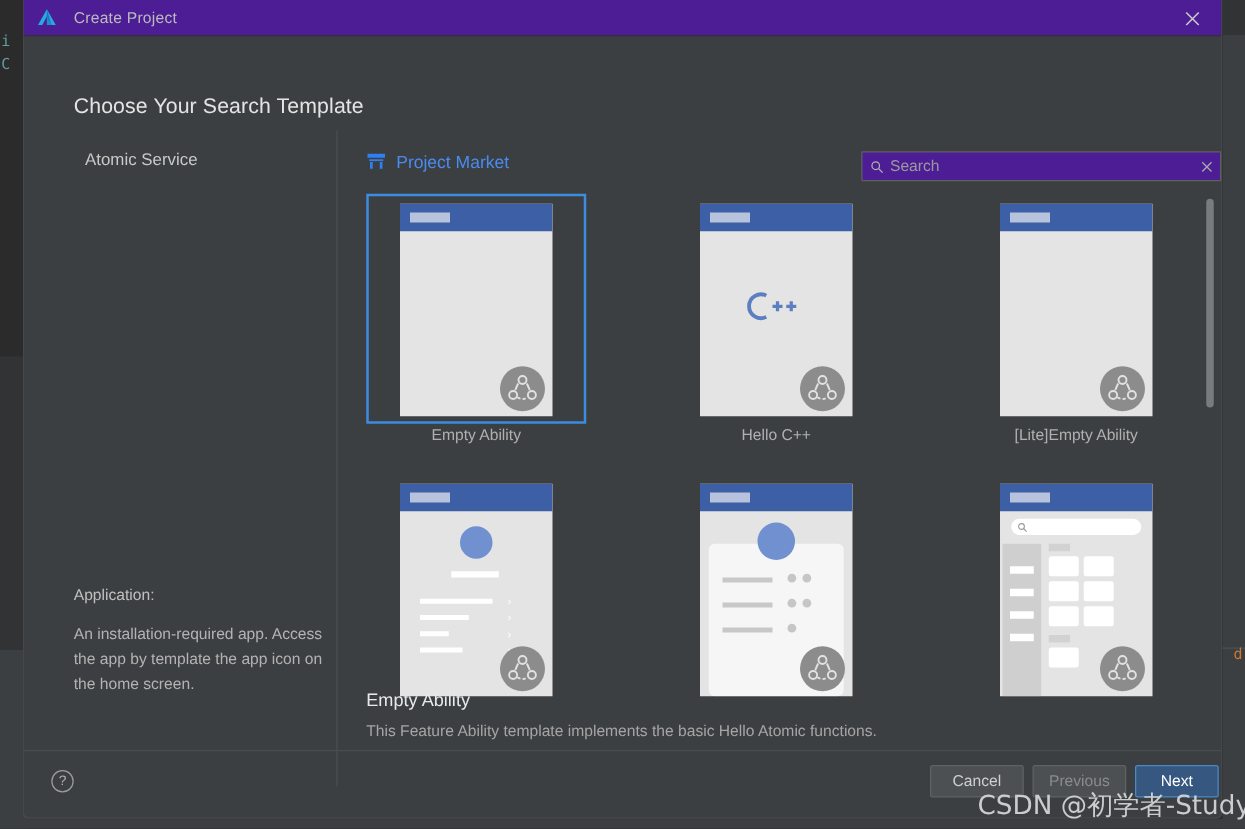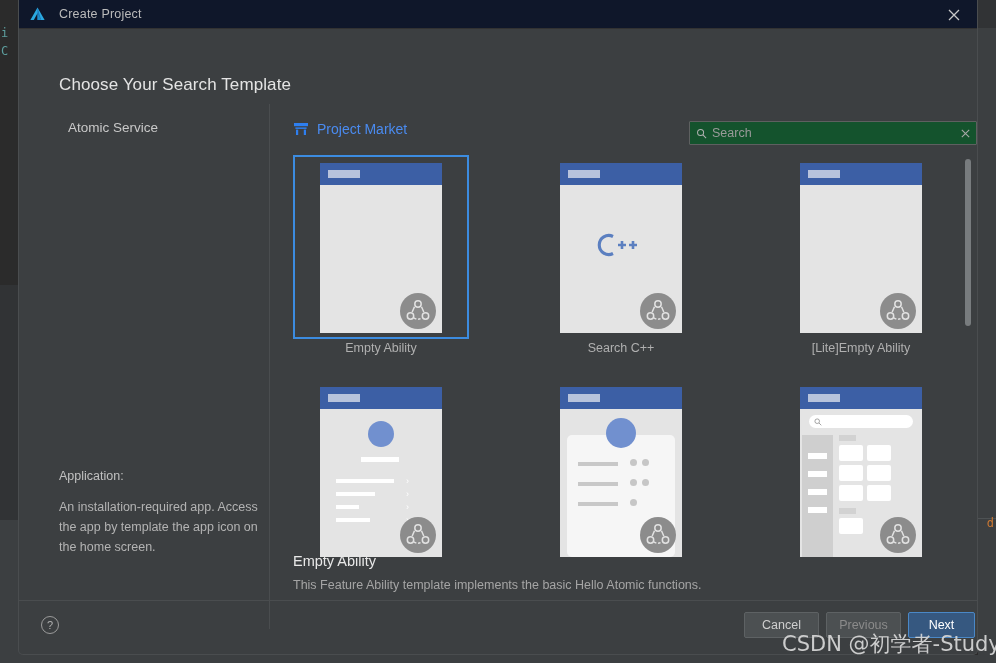--- a/index.html
+++ b/index.html
@@ -36,21 +36,21 @@
     background: #3c3f41;
     border: 1px solid #4a4d4f;
     border-top: none;
     border-radius: 0 0 5px 5px;
     display: flex; flex-direction: column;
   }
 
   
   #titlebar {
     height: 29px; min-height: 29px;
-    background: #0f172a;
+    background: #4c1d95;
     border-bottom: 1px solid #323232;
     display: flex; align-items: center;
     position: relative;
   }
   #app-logo { width: 19px; height: 19px; margin-left: 9px; margin-right: 12px; flex: none; }
   #title-text { font-size: 12.5px; color: #bbbbbb; letter-spacing: .2px; }
   #close-btn {
     position: absolute; right: 0; top: 0; width: 46px; height: 29px;
     display: flex; align-items: center; justify-content: center;
     color: #c8c8c8;
@@ -86,21 +86,21 @@
   #market-row { position: absolute; left: 274px; top: 92px; width: 684px; height: 24px; }
   #market-link {
     display: inline-flex; align-items: center; gap: 8px;
     font-size: 14px; color: #4a8bf0;
   }
   #shop-icon { width: 16px; height: 16px; display: block; }
 
   #search-box {
     position: absolute; right: 0; top: 0;
     width: 288px; height: 24px;
-    background: #14532d; border: 1px solid #5e6060;
+    background: #4c1d95; border: 1px solid #5e6060;
     display: flex; align-items: center; border-radius: 1px;
   }
   #search-box .mag { margin-left: 6px; width: 11px; height: 11px; flex: none; }
   #search-input {
     flex: 1; background: transparent; border: none; outline: none;
     color: #9a9a9a; font-size: 12.5px;
     font-family: "Liberation Sans", sans-serif;
     margin-left: 5px;
   }
   #search-input::placeholder { color: #9a9a9a; }
@@ -319,21 +319,21 @@
                   <circle cx="10.5" cy="23" r="3.2" stroke="#e2e2e2" stroke-width="1.5" fill="none"></circle>
                   <circle cx="25.5" cy="23" r="3.2" stroke="#e2e2e2" stroke-width="1.5" fill="none"></circle>
                   <path d="M14.5 13.8 L12.2 19" stroke="#e2e2e2" stroke-width="1.5" fill="none"></path>
                   <path d="M21.5 13.8 L23.8 19" stroke="#e2e2e2" stroke-width="1.5" fill="none"></path>
                   <path d="M13.9 24.8 Q18 27.6 22.1 24.8" stroke="#e2e2e2" stroke-width="1.5" fill="none" stroke-dasharray="2.6 1.8"></path>
                 </svg>
               </div>
             </div>
           </div>
         </div>
-        <div class="card-label">Search C++</div>
+        <div class="card-label">Hello C++</div>
       </div>
 
       <div class="card-cell" style="left:480px;top:0">
         <div class="card-frame">
           <div class="phone">
             <div class="phone-top">
               <div class="phone-pill"></div>
             </div>
             <div class="phone-body">
               <div class="hm-badge">

